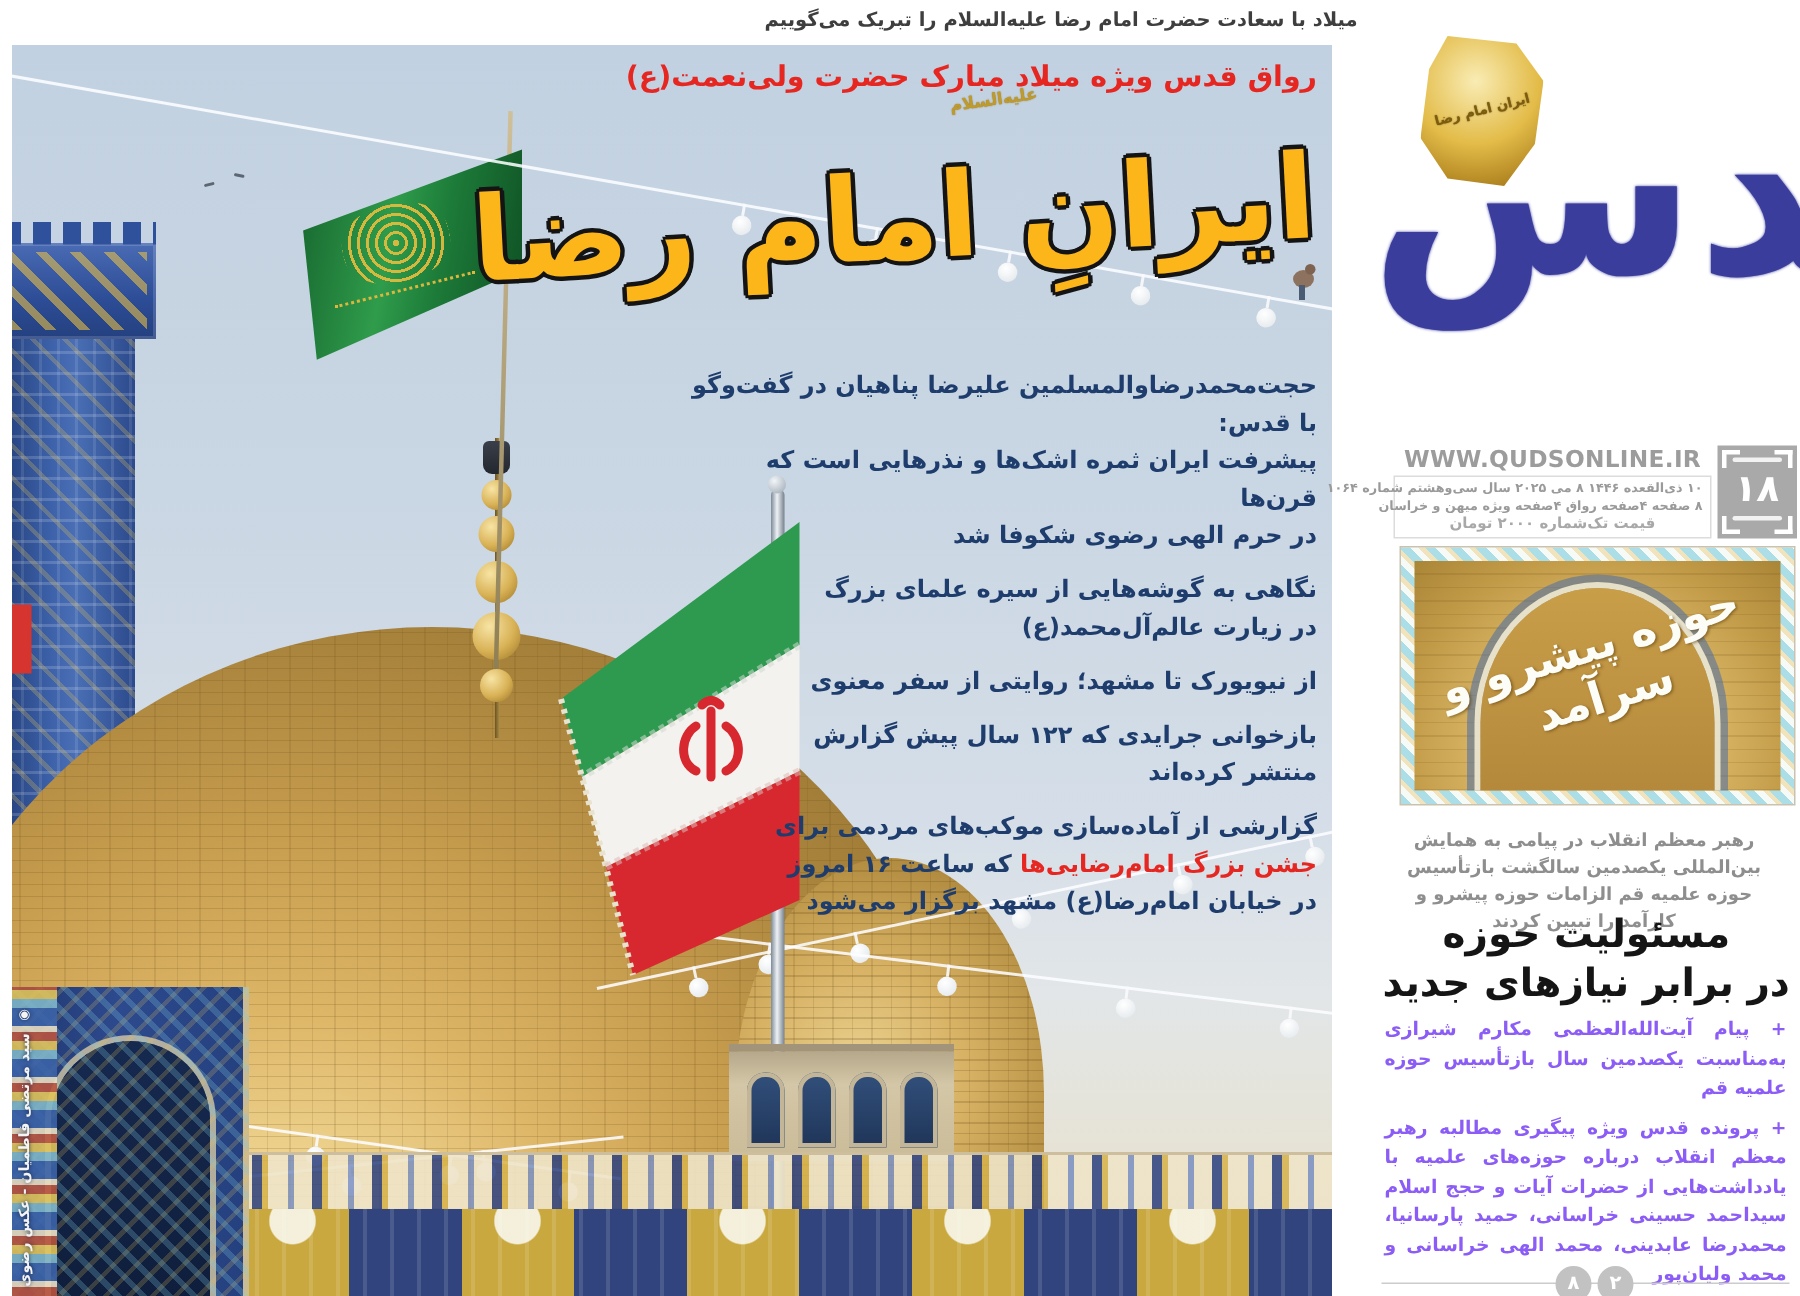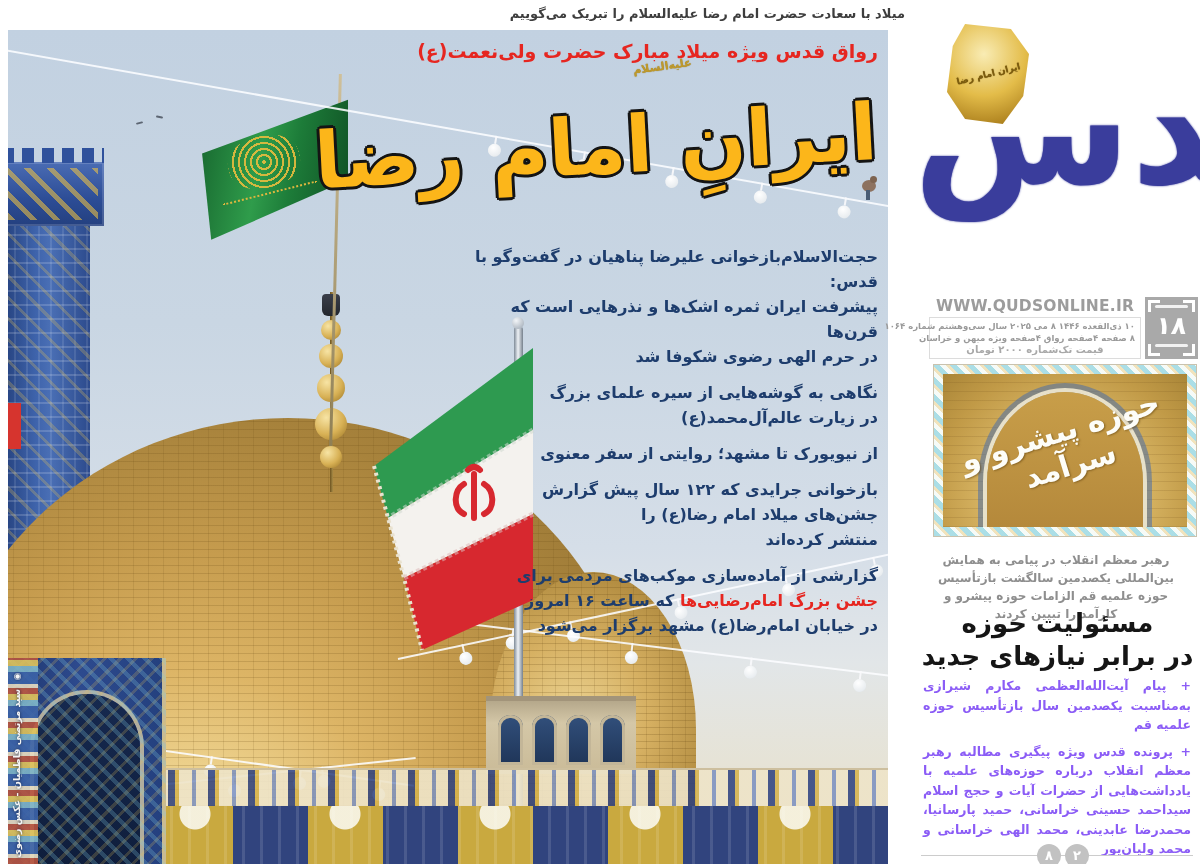--- a/index.html
+++ b/index.html
@@ -322,34 +322,33 @@
     <div class="tile-column"></div>
 
     <div class="red-tag"></div>
 
     <div class="kicker">رواق قدس ویژه میلاد مبارک حضرت ولی‌نعمت(ع)</div>
     <div class="big-headline">ایرانِ امام رضا</div>
     <div class="headline-mark">علیه‌السلام</div>
 
     <div class="stories">
       <div class="story">
-        <div>حجت‌الاسلام‌بازخوانی علیرضا پناهیان در گفت‌وگو با قدس:</div>
+        <div>حجت‌محمدرضا‌والمسلمین علیرضا پناهیان در گفت‌وگو با قدس:</div>
         <div>پیشرفت ایران ثمره اشک‌ها و نذرهایی است که قرن‌ها</div>
         <div>در حرم الهی رضوی شکوفا شد</div>
       </div>
       <div class="story">
         <div>نگاهی به گوشه‌هایی از سیره علمای بزرگ</div>
         <div>در زیارت عالم‌آل‌محمد(ع)</div>
       </div>
       <div class="story">
         <div>از نیویورک تا مشهد؛ روایتی از سفر معنوی</div>
       </div>
       <div class="story">
         <div>بازخوانی جرایدی که ۱۲۲ سال پیش گزارش</div>
-        <div>جشن‌های میلاد امام رضا(ع) را</div>
         <div>منتشر کرده‌اند</div>
       </div>
       <div class="story">
         <div>گزارشی از آماده‌سازی موکب‌های مردمی برای</div>
         <div><span class="hl">جشن بزرگ امام‌رضایی‌ها</span><span> که ساعت ۱۶ امروز</span></div>
         <div>در خیابان امام‌رضا(ع) مشهد برگزار می‌شود</div>
       </div>
     </div>
 
     <div class="photo-credit">

